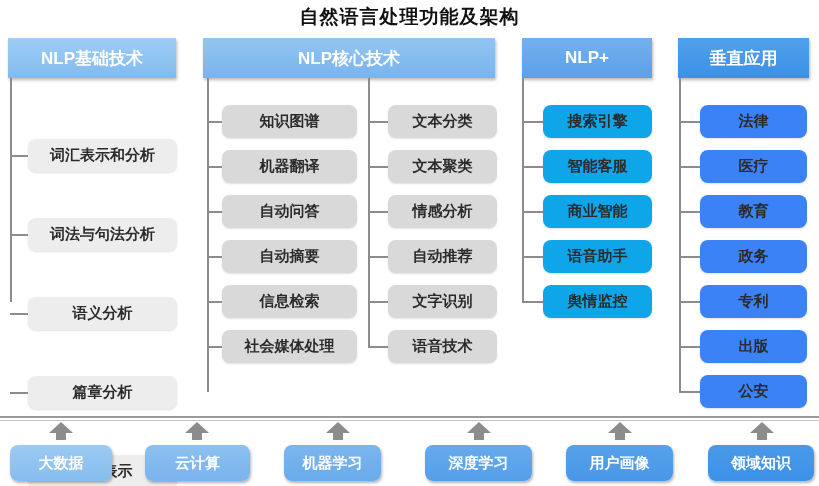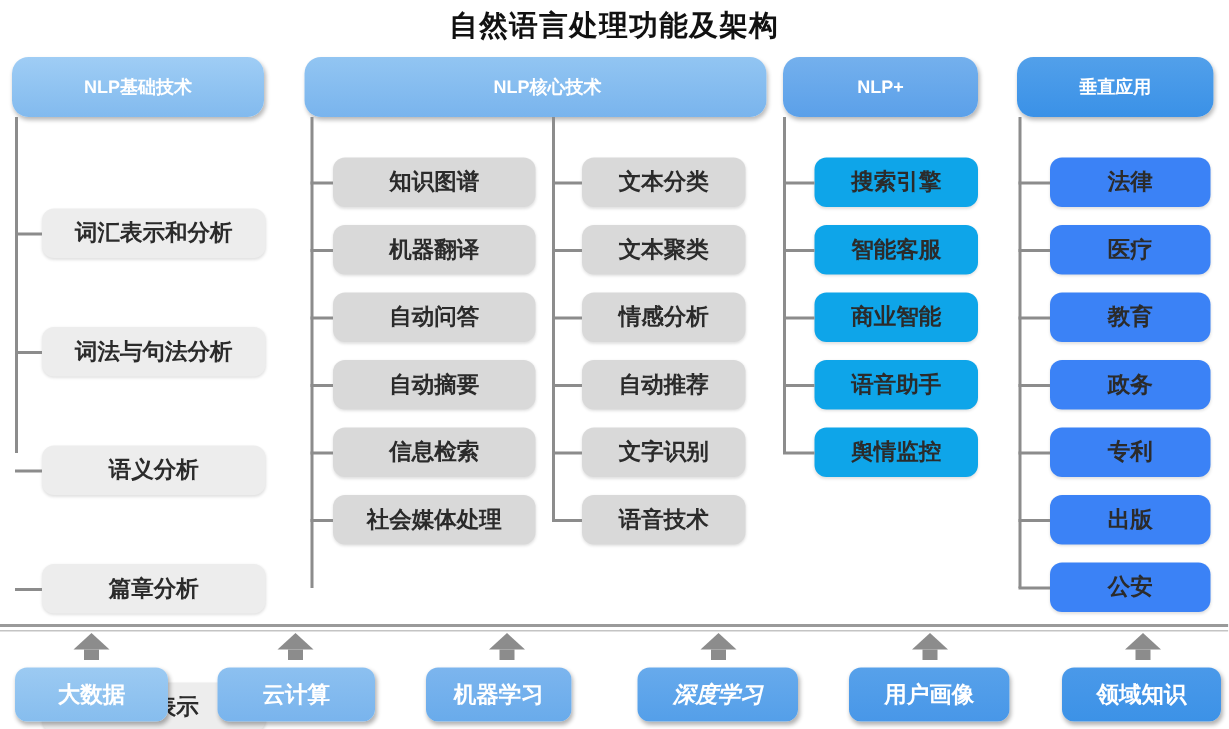--- a/index.html
+++ b/index.html
@@ -10,27 +10,27 @@
     font-family:"Liberation Sans", sans-serif;
     overflow:hidden;
   }
   .title{
     position:absolute;left:0;top:4px;width:100%;
     text-align:center;font-size:19px;font-weight:bold;color:#111;
     letter-spacing:1px;
   }
   .header{
     position:absolute;top:38px;height:40px;
-    border-radius:11px;
+    border-radius:0;
     display:flex;align-items:center;justify-content:center;
-    color:#ffffff;font-size:12px;font-weight:600;
+    color:#ffffff;font-size:17px;font-weight:600;
     box-shadow:1px 2px 3px rgba(0,0,0,.28);
   }
   .h1{left:8px;width:168px;background:linear-gradient(#9fcdf5,#82baee);}
-  .h2{left:203px;width:292px;background:linear-gradient(#92c5f2,#79b4ed);padding-left:16px;}
+  .h2{left:203px;width:292px;background:linear-gradient(#92c5f2,#79b4ed);}
   .h3{left:522px;width:130px;background:linear-gradient(#74b0ed,#5ba0e9);}
   .h4{left:678px;width:131px;background:linear-gradient(#52a0ea,#3a91e7);}
 
   .vline{position:absolute;width:2px;background:#8c8c8c;top:78px;}
   .vl1{left:10px;height:224px;}
   .vl2a{left:207px;height:314px;}
   .vl2b{left:368px;height:269px;}
   .vl3{left:522px;height:224px;}
   .vl4{left:679px;height:314px;}
 
@@ -78,21 +78,21 @@
 
   .base{
     position:absolute;top:445px;height:36px;border-radius:8px;
     display:flex;align-items:center;justify-content:center;
     color:#ffffff;font-size:15px;font-weight:600;
     box-shadow:1px 2px 3px rgba(0,0,0,.3);
   }
   .f0{left:10px;width:102px;background:linear-gradient(#9ccaf2,#86bdee);}
   .f1{left:145px;width:105px;background:linear-gradient(#8cc0f0,#79b4ed);}
   .f2{left:284px;width:97px;background:linear-gradient(#7cb5ee,#69abeb);}
-  .f3{left:425px;width:107px;background:linear-gradient(#67aaec,#549fe9);font-style:italic;}
+  .f3{left:425px;width:107px;background:linear-gradient(#67aaec,#549fe9);}
   .f4{left:566px;width:107px;background:linear-gradient(#57a1ea,#4897e8);}
   .f5{left:708px;width:106px;background:linear-gradient(#4a99e9,#3c92e7);}
 </style>
 </head>
 <body>
 
 <div class="canvas">
 
   <div class="title">自然语言处理功能及架构</div>
 

